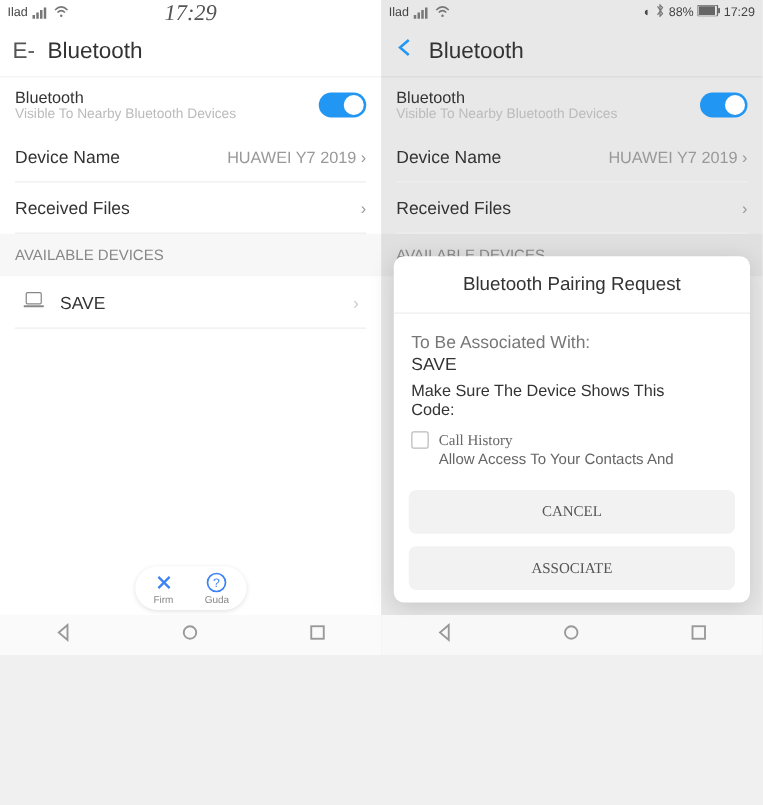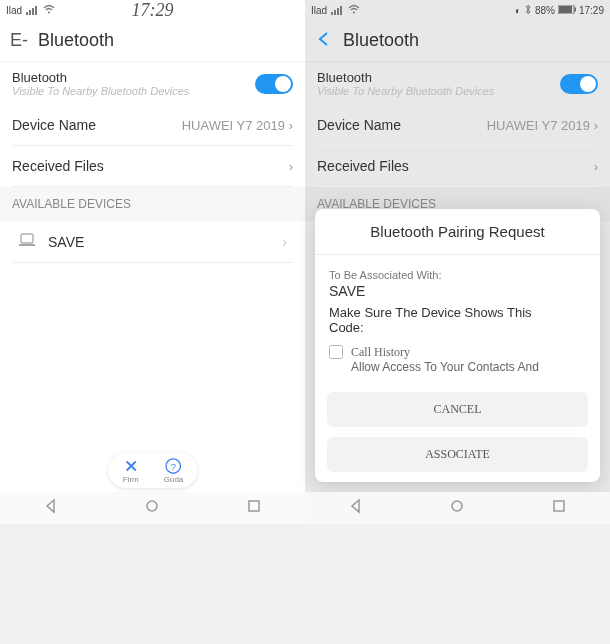--- a/index.html
+++ b/index.html
@@ -12,36 +12,36 @@
   .statusbar .center-time { position:absolute; left:50%; transform:translateX(-50%); font-size:18px; color:#555; font-family: Georgia, serif; font-style: italic; }
   .statusbar .sright { margin-left:auto; display:flex; align-items:center; gap:3px; font-size:10px; }
 
   .header { height: 42px; display:flex; align-items:center; padding: 0 10px; border-bottom:1px solid rgba(0,0,0,.05); gap:10px; }
   .header .title { font-size:18px; color:#333; }
   .back-e { font-size:18px; color:#555; }
   .back-arrow { width:18px; height:18px; }
 
   .setting-row { padding: 8px 12px 8px 12px; display:flex; justify-content:space-between; align-items:center; }
   .bt-label { font-size:13px; color:#333; }
-  .bt-sub { font-size:11px; color:#bbb;font-style:italic; }
+  .bt-sub { font-size:11px; color:#bbb; }
   .toggle { width:38px; height:20px; border-radius:10px; background:#2196f3; position:relative; }
   .toggle .knob { width:16px; height:16px; background:#fff; border-radius:50%; position:absolute; top:2px; right:2px; }
 
   .kv-row { display:flex; justify-content:space-between; align-items:center; padding:12px 0; margin:0 12px; border-bottom:1px solid #eee; font-size:14px; color:#333; }
   .kv-row .val { color:#999; font-size:13px; }
   .section-head { font-size:12px; color:#888; padding:10px 12px; background:rgba(0,0,0,.03); }
   .dev-row { display:flex; align-items:center; padding:12px 6px; margin:0 12px; border-bottom:1px solid #eee; gap:12px; color:#333; font-size:14px; }
   .dev-row .chev { margin-left:auto; color:#ccc; }
 
   .research { text-align:center; padding: 20px 0; font-size:11px; color:#555; }
 
   .dialog { position:absolute; left:10px; right:10px; bottom:42px; background:#fff; border-radius:8px; box-shadow:0 4px 20px rgba(0,0,0,.15); padding-bottom:10px; }
   .dialog-title { text-align:center; padding:14px 10px; font-size:15px; color:#333; border-bottom:1px solid #eee; font-family: Liberation Sans, sans-serif; }
   .dialog-body { padding:10px 14px; font-size:12px; color:#333; }
-  .dialog-body .label { color:#777; font-size:11px; margin-top:4px; }
+  .dialog-body .label { color:#777; font-size:14px; margin-top:4px; }
   .dialog-body .val { font-size:14px; margin-bottom:6px; margin-top:2px; }
   .checkbox-row { display:flex; gap:8px; margin-top:10px; font-size:12px; color:#666; align-items:flex-start; }
   .cb { width:14px; height:14px; border:1px solid #bbb; border-radius:2px; flex:none; }
   .dialog-actions { display:flex; gap:10px; padding:8px 12px 0 12px;flex-direction:column; }
   .dialog-actions .btn { flex:1; text-align:center; padding:10px 0; border-radius:6px; background:#f2f2f2; font-size:12px; color:#555; font-family: Georgia, serif; }
 
   .bottom-pill { position:absolute; bottom:36px; left:50%; transform:translateX(-50%); background:#fff; border-radius:22px; box-shadow:0 1px 4px rgba(0,0,0,.12); display:flex; padding:4px 14px; gap:24px; }
   .pill-item { display:flex; flex-direction:column; align-items:center; font-size:8px; color:#888; }
   .pill-item svg { width:18px; height:18px; }
 

